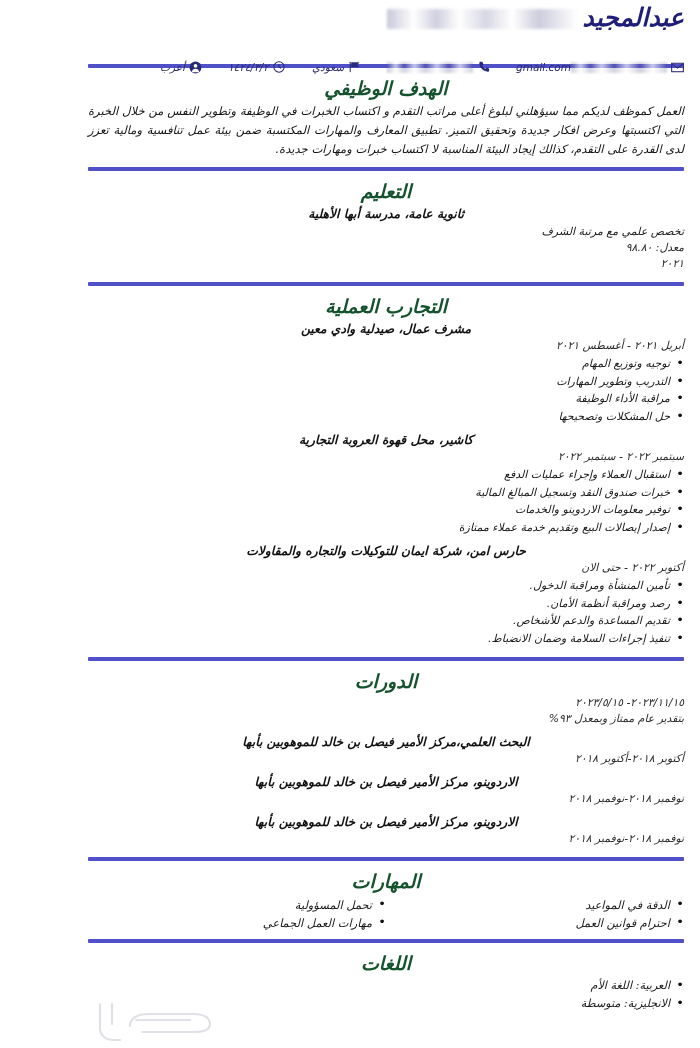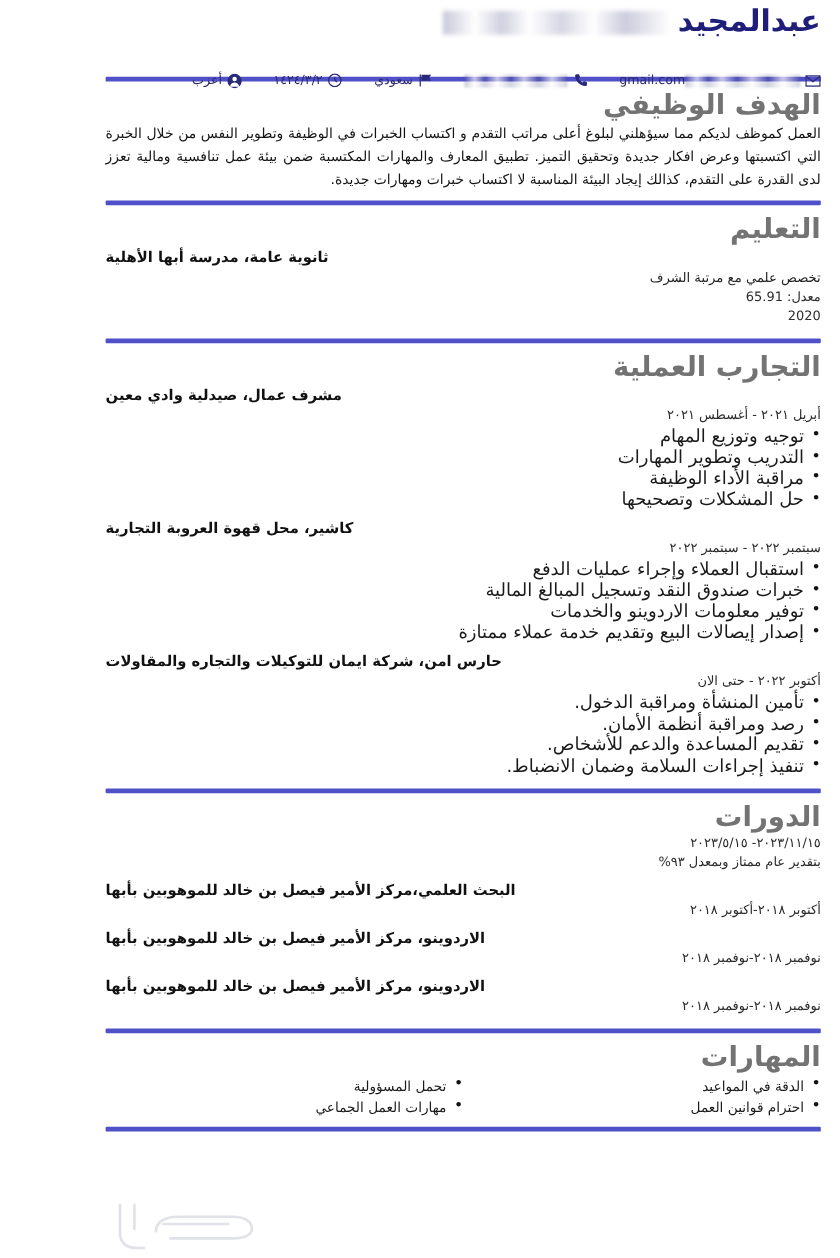--- a/index.html
+++ b/index.html
@@ -16,20 +16,21 @@
     color: #1a1a1a;
     direction: rtl;
   }
 
   .page {
     width: 628px;
     height: 1048px;
     position: relative;
     box-sizing: border-box;
     padding: 0 16px;
+    font-style: italic;
   }
 
   
   .header {
     padding-top: 2px;
     text-align: left;
     position: relative;
   }
   .name-row {
     display: flex;
@@ -116,41 +117,41 @@
     height: 4px;
     background: #5050c8;
     margin: 0;
     border-radius: 1px;
   }
   .rule.top { margin-top: 5px; }
 
   
   .section { padding-top: 4px; padding-bottom: 4px; }
   .sec-title {
-    font-size: 23px;
+    font-size: 19px;
     font-weight: bold;
-    color: #737373;
-    text-align: right;
+    color: #14532d;
+    text-align: center;
     line-height: 26px;
     margin: 3px 0 1px 0;
   }
   .objective-text {
     font-size: 11.6px;
     line-height: 19px;
     text-align: justify;
     text-align-last: right;
     color: #141414;
     padding-bottom: 4px;
   }
 
   .entry { margin-bottom: 6px; }
   .entry-title {
     font-size: 12.3px;
     font-weight: bold;
-    text-align: left;
+    text-align: center;
     line-height: 18px;
     color: #111111;
   }
   .entry-sub {
     font-size: 11px;
     text-align: right;
     line-height: 17px;
     color: #222222;
   }
   .entry-meta {
@@ -159,21 +160,21 @@
     line-height: 16px;
     color: #2b2b2b;
   }
 
   ul.bullets {
     list-style: none;
     margin: 1px 0 0 0;
     padding: 0;
   }
   ul.bullets li {
-    font-size: 15px;
+    font-size: 11px;
     line-height: 17.5px;
     text-align: right;
     color: #1a1a1a;
     position: relative;
     padding-right: 14px;
   }
   ul.bullets li::before {
     content: "•";
     position: absolute;
     right: 0;
@@ -286,22 +287,22 @@
     <div class="objective-text">العمل كموظف لديكم مما سيؤهلني لبلوغ أعلى مراتب التقدم و اكتساب الخبرات في الوظيفة وتطوير النفس من خلال الخبرة التي اكتسبتها وعرض افكار جديدة وتحقيق التميز. تطبيق المعارف والمهارات المكتسبة ضمن بيئة عمل تنافسية ومالية تعزز لدى القدرة على التقدم، كذالك إيجاد البيئة المناسبة لا اكتساب خبرات ومهارات جديدة.</div>
   </div>
 
   <div class="rule"></div>
 
   <div class="section">
     <div class="sec-title">التعليم</div>
     <div class="entry">
       <div class="entry-title">ثانوية عامة، مدرسة أبها الأهلية</div>
       <div class="entry-sub">تخصص علمي مع مرتبة الشرف</div>
-      <div class="entry-meta">معدل: 65.91</div>
-      <div class="entry-meta">2020</div>
+      <div class="entry-meta">معدل: ٩٨.٨٠</div>
+      <div class="entry-meta">٢٠٢١</div>
     </div>
   </div>
 
   <div class="rule"></div>
 
   <div class="section">
     <div class="sec-title">التجارب العملية</div>
 
     <div class="entry">
       <div class="entry-title">مشرف عمال، صيدلية وادي معين</div>
@@ -378,20 +379,27 @@
         <ul class="bullets">
           <li>تحمل المسؤولية</li>
           <li>مهارات العمل الجماعي</li>
         </ul>
       </div>
     </div>
   </div>
 
   <div class="rule"></div>
 
+  <div class="section lang-list">
+    <div class="sec-title">اللغات</div>
+    <ul class="bullets">
+      <li>العربية: اللغة الأم</li>
+      <li>الانجليزية: متوسطة</li>
+    </ul>
+  </div>
 
   <div class="watermark">
     <svg viewBox="0 0 128 46" fill="none" stroke="#9aa0b4" stroke-width="2.2" stroke-linejoin="round" stroke-linecap="round">
       <path d="M10 6 L10 30 C10 38 16 42 24 42 L30 42"></path>
       <path d="M22 6 L22 26"></path>
       <path d="M40 28 C40 20 48 16 58 16 L104 16 C114 16 120 20 120 26 C120 31 114 34 104 34 L52 34"></path>
       <path d="M46 22 L100 22"></path>
     </svg>
   </div>
 

